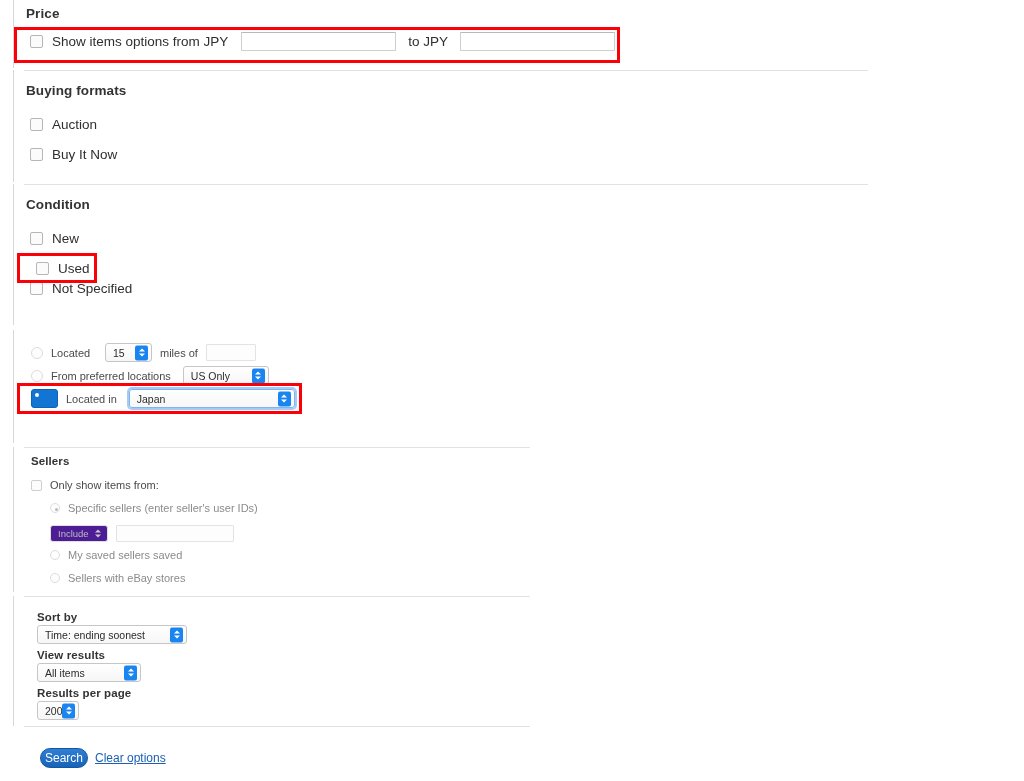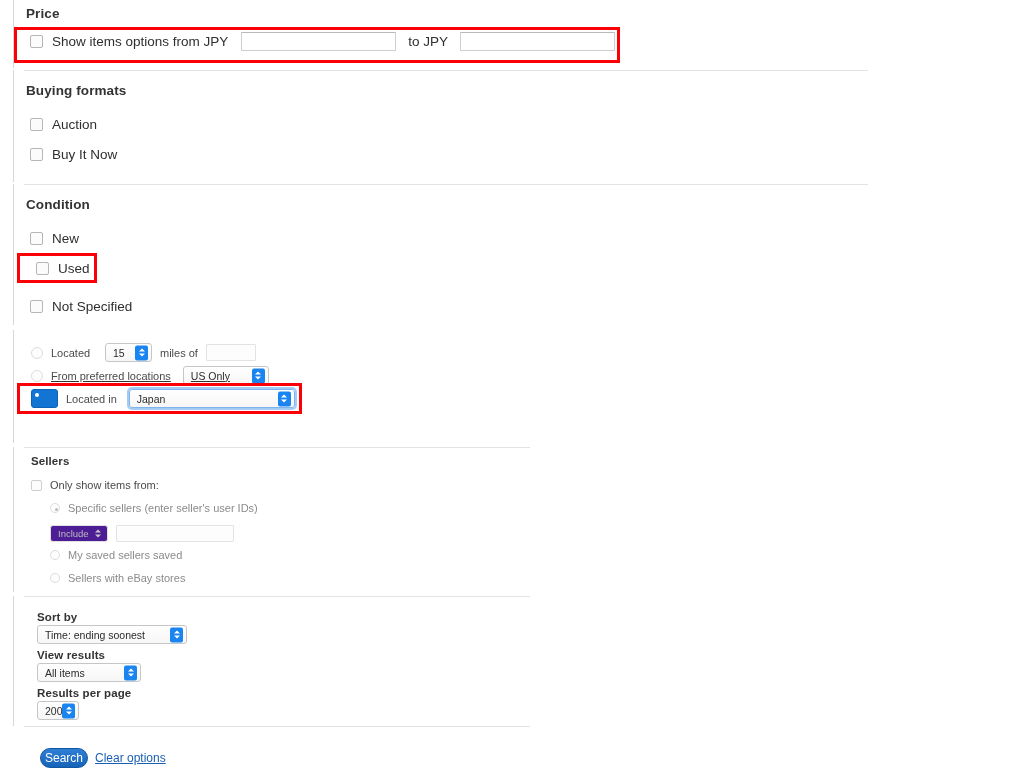--- a/index.html
+++ b/index.html
@@ -203,40 +203,40 @@
   <div class="row" style="left:30px; top:231px;">
     <span class="cb"></span>
     <span class="lbl" style="margin-left:9px;">New</span>
   </div>
 
   <div class="row" style="left:36px; top:261px;">
     <span class="cb"></span>
     <span class="lbl" style="margin-left:9px;">Used</span>
   </div>
 
-  <div class="row" style="left:30px; top:299px;text-align:center;">
+  <div class="row" style="left:30px; top:281px;text-align:center;">
     <span class="cb"></span>
     <span class="lbl" style="margin-left:9px;">Not Specified</span>
   </div>
 
   <div class="row" style="left:31px; top:343px;">
     <span class="rd dim"></span>
     <span class="lbl small" style="margin-left:8px; width:48px;">Located</span>
     <span class="sel" style="margin-left:6px; width:47px;">
       <span>15</span>
       <span class="arrow">
           <i class="up"></i>
           <i class="dn"></i>
         </span>
     </span>
     <span class="lbl small" style="margin-left:8px;">miles of</span>
     <input class="tin dim" style="width: 50px; height: 17px; margin-left: 8px;" type="text" value="">
   </div>
 
-  <div class="row" style="left:31px; top:366px;text-decoration:underline;">
+  <div class="row" style="left:31px; top:366px;">
     <span class="rd dim"></span>
     <span class="lbl small" style="margin-left:8px;">From preferred locations</span>
     <span class="sel" style="margin-left:12px; width:86px;">
       <span>US Only</span>
       <span class="arrow">
           <i class="up"></i>
           <i class="dn"></i>
         </span>
     </span>
   </div>

